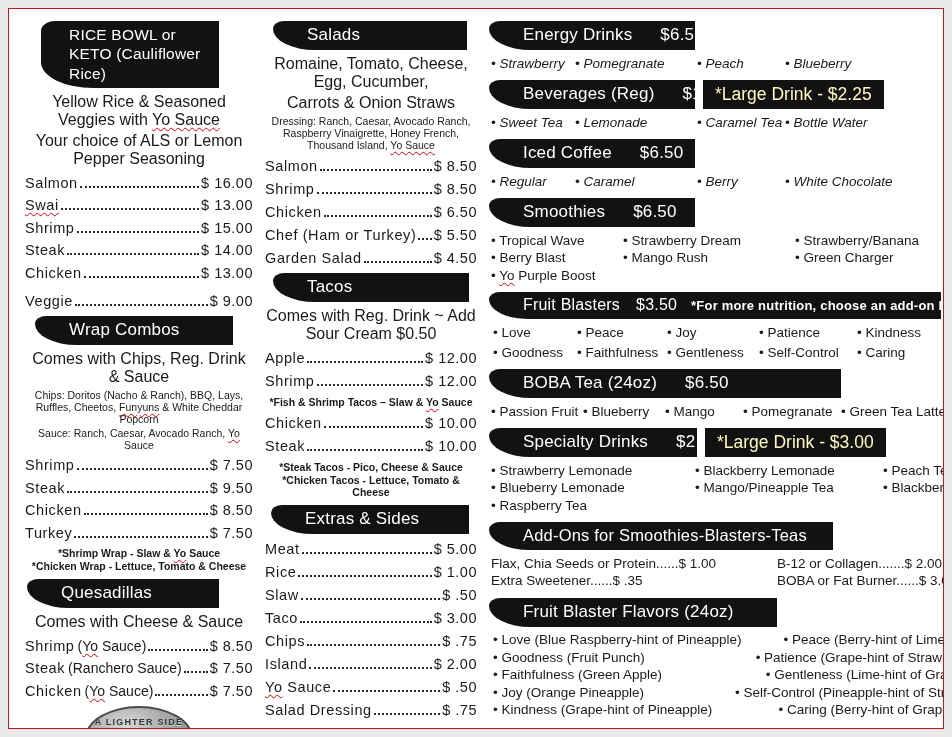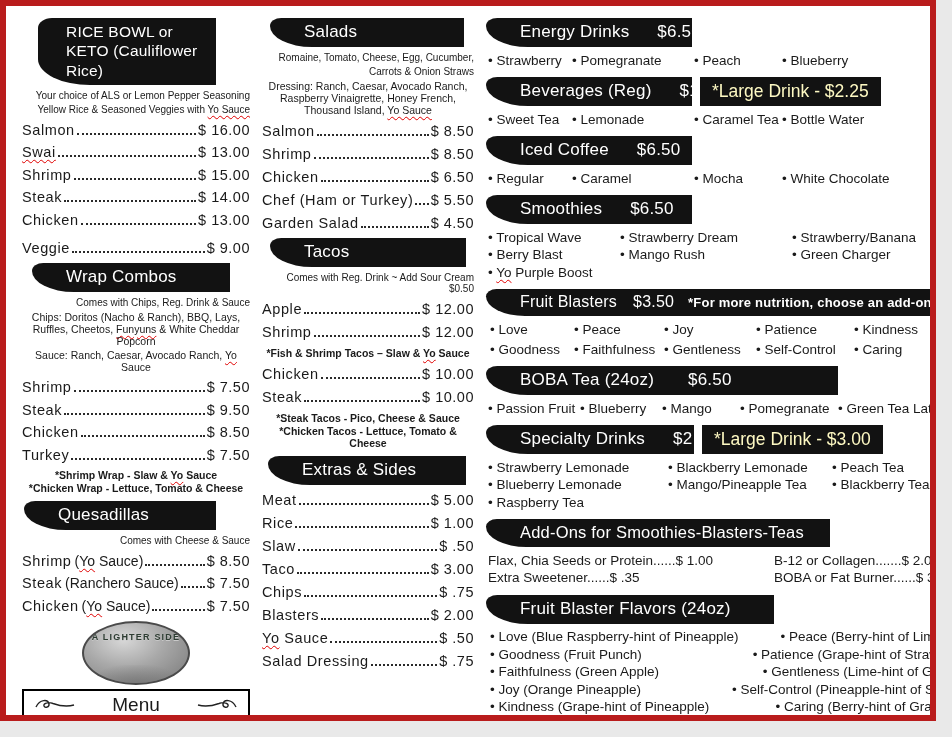--- a/index.html
+++ b/index.html
@@ -1,16 +1,16 @@
 <!DOCTYPE html>
 <html><head>
 <meta charset="utf-8">
 <style>
   html,body{margin:0;padding:0;background:#e9e9e9;font-family:"Liberation Sans","DejaVu Sans",sans-serif;color:#1a1a1a;}
-  .page{position:relative;width:936px;height:721px;margin:0;background:#ffffff;border:6px solid #b91c1c;box-sizing:border-box;padding:12px 8px 0 16px;overflow:hidden;}
+  .page{position:relative;width:936px;height:721px;margin:8px;background:#ffffff;border:1px solid #b91c1c;box-sizing:border-box;padding:12px 8px 0 16px;overflow:hidden;}
   .cols{display:flex;gap:12px;}
   .col-left{width:228px;flex:none;}
   .col-mid{width:212px;flex:none;}
   .col-right{width:460px;flex:none;}
 
   
   .banner{background:#121212;color:#fff;font-size:17px;letter-spacing:.2px;padding:4px 8px 5px 34px;
           border-bottom-left-radius:52px 26px;border-top-left-radius:14px 10px;box-sizing:border-box;
           margin-bottom:5px;white-space:nowrap;}
   .banner-rice{width:178px;margin-left:16px;font-size:15.5px;line-height:1.25;padding-left:28px;white-space:normal;}
@@ -21,44 +21,44 @@
   .banner-extras{width:198px;margin-left:6px;}
 
   .hdr{display:flex;gap:8px;margin:0 0 3px 0;align-items:stretch;}
   .hdr .banner{display:flex;align-items:center;margin-bottom:0;}
   .hdr .price{margin-left:28px;}
   .box{background:#121212;color:#fef9c3;font-size:17.5px;padding:4px 12px;display:flex;align-items:center;white-space:nowrap;}
   .b-energy,.b-bev,.b-iced,.b-smooth{width:206px;text-align:right;}
   .b-blast{width:452px;font-size:16px;}
   .b-blast .price{margin-left:16px;}
   .hnote{font-size:13px;font-weight:bold;margin-left:14px;}
-  .b-boba{width:352px;gap:6px;}
+  .b-boba{width:352px;}
   .b-spec{width:208px;}
   .b-addons{width:344px;font-size:16.5px;}
   .b-flav{width:288px;}
 
-  .note{font-size:10px;text-align:right;margin:3px 0;}
+  .note{font-size:16px;text-align:center;margin:3px 0;}
   .note-sm{font-size:10.5px;margin:2px 0;text-align:center;}
   .ul{}
   .item-row{display:flex;align-items:baseline;margin:6.5px 0;font-size:14.5px;letter-spacing:.6px;}
   .mid .item-row{margin:7px 0;}
   .item-note{font-size:14px;letter-spacing:0;margin-left:3px;white-space:nowrap;}
   .leader{flex:1;min-width:8px;border-bottom:2px dotted #2a2a2a;margin:0 2px 3px 2px;}
   .item-price{letter-spacing:.5px;white-space:nowrap;}
   .foot{font-size:10.5px;text-align:center;margin:1px 0;font-weight:bold;}
   .gap-top{margin-top:12px;}
   section{margin-bottom:7px;}
 
   .b{font-size:13.5px;white-space:nowrap;margin:2.5px 0;}
   .b::before{content:"• ";}
-  .row4{display:grid;grid-template-columns:84px 122px 88px auto;margin-left:2px;}
+  .row4{display:grid;grid-template-columns:84px 122px 88px auto;margin-left:2px;font-style:italic;}
   .cols3-smooth{display:grid;grid-template-columns:132px 172px auto;margin-left:2px;}
   .g-blast{display:grid;grid-template-columns:84px 90px 92px 98px auto;margin-left:4px;}
   .g-boba{display:grid;grid-template-columns:92px 82px 78px 98px auto;margin-left:2px;}
-  .cols3-spec{display:grid;grid-template-columns:180px 164px auto;margin-left:2px;}
+  .cols3-spec{display:grid;grid-template-columns:180px 164px auto;margin-left:2px;gap:24px;}
   .cols2-add{display:grid;grid-template-columns:262px auto;margin-left:2px;gap:24px;}
   .addline{font-size:13.5px;white-space:nowrap;margin:2.5px 0;}
   .cols2-flav{display:grid;grid-template-columns:242px auto;margin-left:4px;}
   .colB-center{text-align:center;}
 
   .squiggle{text-decoration-line:underline;text-decoration-style:wavy;text-decoration-color:#e00000;text-decoration-thickness:1px;text-underline-offset:2px;}
 
   .logo{width:108px;height:64px;margin:5px auto 4px;border-radius:50%;
         background:radial-gradient(ellipse at 38% 28%, #d8d8d8 0%, #a8a8a8 45%, #787878 100%);
         border:2px solid #4a4a4a;box-sizing:border-box;position:relative;overflow:hidden;
@@ -78,22 +78,22 @@
 
 <div class="page">
   <div class="cols">
 
     <div class="col-left">
       <section>
         <div class="banner banner-rice">
           <div>RICE BOWL or</div>
           <div>KETO (Cauliflower Rice)</div>
         </div>
+        <p class="note">Yellow Rice &amp; Seasoned Veggies with <span class="squiggle">Yo Sauce</span></p>
         <p class="note">Your choice of ALS or Lemon Pepper Seasoning</p>
-        <p class="note">Yellow Rice &amp; Seasoned Veggies with <span class="squiggle">Yo Sauce</span></p>
         <div>
 
             <div class="item-row">
               <span class="item-name">Salmon</span>
               <span class="leader"></span>
               <span class="item-price">$ 16.00</span>
             </div>
 
             <div class="item-row">
               <span class="item-name"><span class="squiggle">Swai</span></span>
@@ -326,21 +326,21 @@
               <span class="item-price">$ 3.00</span>
             </div>
 
             <div class="item-row">
               <span class="item-name">Chips</span>
               <span class="leader"></span>
               <span class="item-price">$  .75</span>
             </div>
 
             <div class="item-row">
-              <span class="item-name">Blasters</span>
+              <span class="item-name">Island</span>
               <span class="leader"></span>
               <span class="item-price">$ 2.00</span>
             </div>
 
             <div class="item-row">
               <span class="item-name"><span class="squiggle">Yo</span> Sauce</span>
               <span class="leader"></span>
               <span class="item-price">$  .50</span>
             </div>
 
@@ -392,21 +392,21 @@
         <div class="hdr">
           <div class="banner b-iced">
             <span>Iced Coffee</span>
             <span class="price">$6.50</span>
           </div>
         </div>
         <div class="row4">
 
         <span class="b">Regular</span>
             <span class="b">Caramel</span>
-            <span class="b">Mocha</span>
+            <span class="b">Berry</span>
             <span class="b">White Chocolate</span>
           </div>
       </section>
 
       <section>
         <div class="hdr">
           <div class="banner b-smooth">
             <span>Smoothies</span>
             <span class="price">$6.50</span>
           </div>

